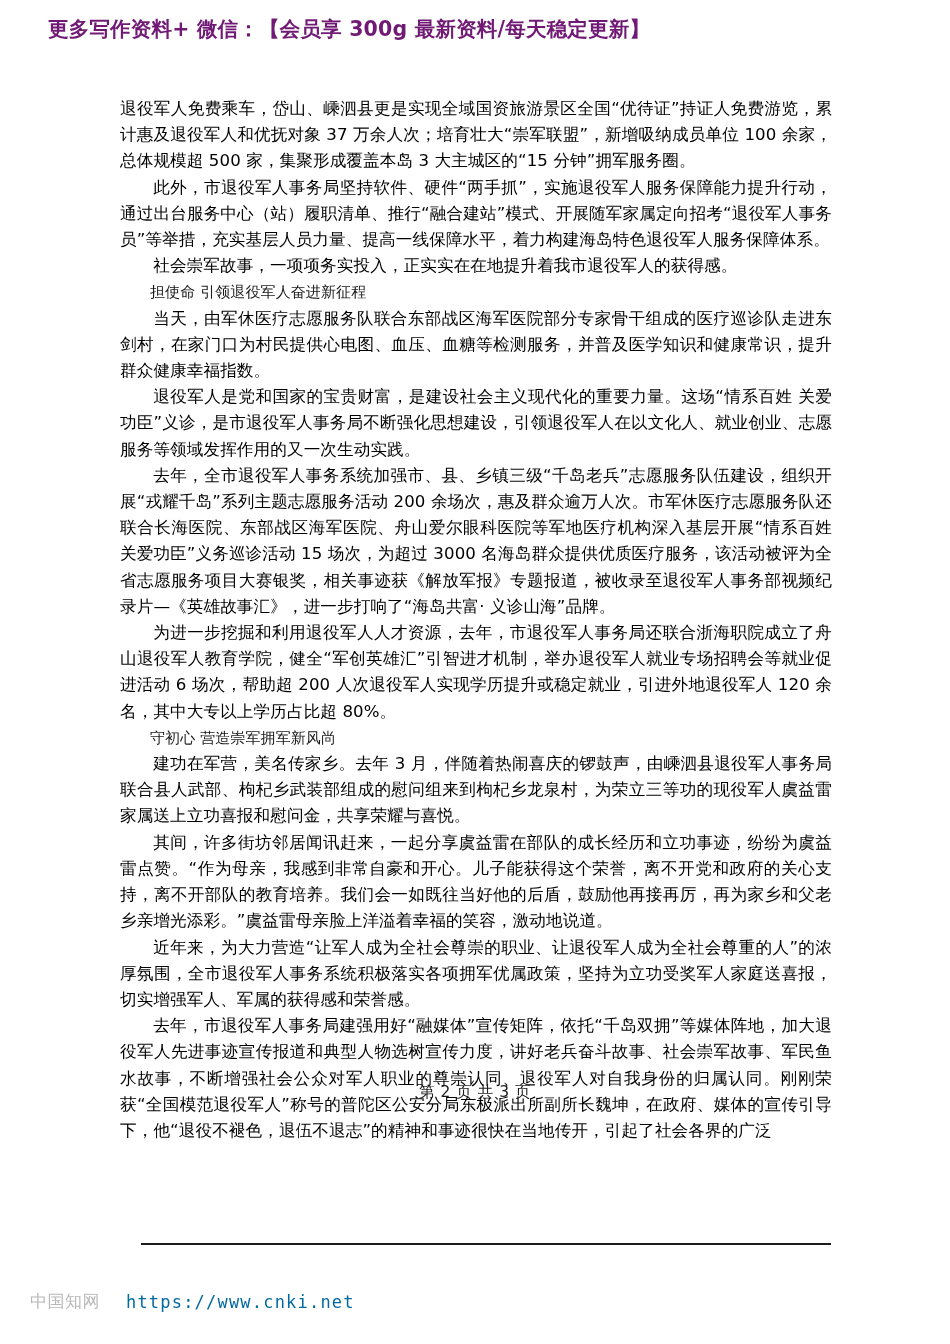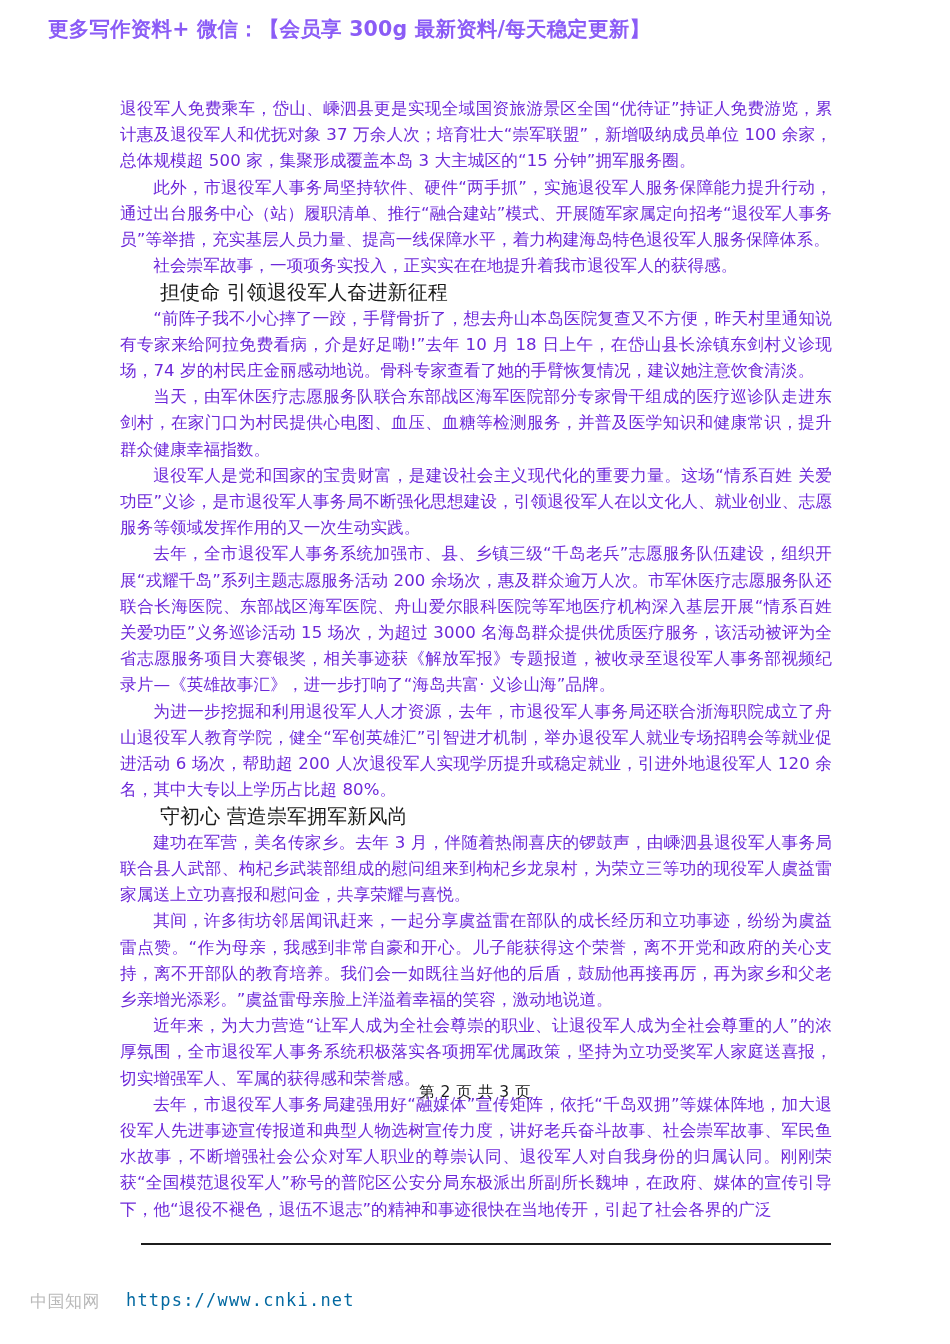--- a/index.html
+++ b/index.html
@@ -25,52 +25,52 @@
   }
 
   
   .promo-banner {
     position: absolute;
     left: 48px;
     top: 16px;
     width: 860px;
     font-size: 20.5px;
     font-weight: bold;
-    color: #8b5cf6;
+    color: #701a75;
     letter-spacing: 0.2px;
     line-height: 1.35;
     white-space: nowrap;
   }
 
   
   .article {
     position: absolute;
     left: 120px;
     top: 96px;
     width: 712px;
   }
 
   .para {
     font-size: 16.6px;
     line-height: 26.2px;
-    color: #6d28d9;
+    color: #000000;
     text-align: justify;
     text-justify: inter-ideograph;
     margin: 0 0 0 0;
     letter-spacing: 0.1px;
     text-indent: 2em;
     word-break: break-all;
   }
 
   .para.no-indent {
     text-indent: 0;
   }
 
   .heading {
-    font-size: 20px;
+    font-size: 15px;
     line-height: 26.2px;
     color: #1a1a1a;
     margin: 0;
     text-indent: 2em;
     letter-spacing: 0.1px;
   }
 
   
   .page-indicator {
     position: absolute;
@@ -93,21 +93,21 @@
     height: 2px;
     background: #1c1c1c;
   }
 
   
   .watermark {
     position: absolute;
     left: 30px;
     top: 1290px;
     display: flex;
-    align-items: flex-start;
+    align-items: center;
     gap: 26px;
     user-select: none;
   }
   .watermark-name {
     font-size: 17px;
     color: #b9b9b9;
     letter-spacing: 0.5px;
     font-family: "DejaVu Sans", "Liberation Sans", sans-serif;
   }
   .watermark-url {
@@ -122,21 +122,20 @@
 
 <div class="page">
 
   <div class="promo-banner">更多写作资料+ 微信：【会员享 300g 最新资料/每天稳定更新】</div>
 
   <div class="article">
       <p class="para no-indent">退役军人免费乘车，岱山、嵊泗县更是实现全域国资旅游景区全国“优待证”持证人免费游览，累计惠及退役军人和优抚对象 37 万余人次；培育壮大“崇军联盟”，新增吸纳成员单位 100 余家，总体规模超 500 家，集聚形成覆盖本岛 3 大主城区的“15 分钟”拥军服务圈。</p>
       <p class="para">此外，市退役军人事务局坚持软件、硬件“两手抓”，实施退役军人服务保障能力提升行动，通过出台服务中心（站）履职清单、推行“融合建站”模式、开展随军家属定向招考“退役军人事务员”等举措，充实基层人员力量、提高一线保障水平，着力构建海岛特色退役军人服务保障体系。</p>
       <p class="para">社会崇军故事，一项项务实投入，正实实在在地提升着我市退役军人的获得感。</p>
       <p class="heading">担使命 引领退役军人奋进新征程</p>
-      <p class="para">“前阵子我不小心摔了一跤，手臂骨折了，想去舟山本岛医院复查又不方便，昨天村里通知说有专家来给阿拉免费看病，介是好足嘞!”去年 10 月 18 日上午，在岱山县长涂镇东剑村义诊现场，74 岁的村民庄金丽感动地说。骨科专家查看了她的手臂恢复情况，建议她注意饮食清淡。</p>
       <p class="para">当天，由军休医疗志愿服务队联合东部战区海军医院部分专家骨干组成的医疗巡诊队走进东剑村，在家门口为村民提供心电图、血压、血糖等检测服务，并普及医学知识和健康常识，提升群众健康幸福指数。</p>
       <p class="para">退役军人是党和国家的宝贵财富，是建设社会主义现代化的重要力量。这场“情系百姓 关爱功臣”义诊，是市退役军人事务局不断强化思想建设，引领退役军人在以文化人、就业创业、志愿服务等领域发挥作用的又一次生动实践。</p>
       <p class="para">去年，全市退役军人事务系统加强市、县、乡镇三级“千岛老兵”志愿服务队伍建设，组织开展“戎耀千岛”系列主题志愿服务活动 200 余场次，惠及群众逾万人次。市军休医疗志愿服务队还联合长海医院、东部战区海军医院、舟山爱尔眼科医院等军地医疗机构深入基层开展“情系百姓 关爱功臣”义务巡诊活动 15 场次，为超过 3000 名海岛群众提供优质医疗服务，该活动被评为全省志愿服务项目大赛银奖，相关事迹获《解放军报》专题报道，被收录至退役军人事务部视频纪录片—《英雄故事汇》，进一步打响了“海岛共富· 义诊山海”品牌。</p>
       <p class="para">为进一步挖掘和利用退役军人人才资源，去年，市退役军人事务局还联合浙海职院成立了舟山退役军人教育学院，健全“军创英雄汇”引智进才机制，举办退役军人就业专场招聘会等就业促进活动 6 场次，帮助超 200 人次退役军人实现学历提升或稳定就业，引进外地退役军人 120 余名，其中大专以上学历占比超 80%。</p>
       <p class="heading">守初心 营造崇军拥军新风尚</p>
       <p class="para">建功在军营，美名传家乡。去年 3 月，伴随着热闹喜庆的锣鼓声，由嵊泗县退役军人事务局联合县人武部、枸杞乡武装部组成的慰问组来到枸杞乡龙泉村，为荣立三等功的现役军人虞益雷家属送上立功喜报和慰问金，共享荣耀与喜悦。</p>
       <p class="para">其间，许多街坊邻居闻讯赶来，一起分享虞益雷在部队的成长经历和立功事迹，纷纷为虞益雷点赞。“作为母亲，我感到非常自豪和开心。儿子能获得这个荣誉，离不开党和政府的关心支持，离不开部队的教育培养。我们会一如既往当好他的后盾，鼓励他再接再厉，再为家乡和父老乡亲增光添彩。”虞益雷母亲脸上洋溢着幸福的笑容，激动地说道。</p>
       <p class="para">近年来，为大力营造“让军人成为全社会尊崇的职业、让退役军人成为全社会尊重的人”的浓厚氛围，全市退役军人事务系统积极落实各项拥军优属政策，坚持为立功受奖军人家庭送喜报，切实增强军人、军属的获得感和荣誉感。</p>
       <p class="para">去年，市退役军人事务局建强用好“融媒体”宣传矩阵，依托“千岛双拥”等媒体阵地，加大退役军人先进事迹宣传报道和典型人物选树宣传力度，讲好老兵奋斗故事、社会崇军故事、军民鱼水故事，不断增强社会公众对军人职业的尊崇认同、退役军人对自我身份的归属认同。刚刚荣获“全国模范退役军人”称号的普陀区公安分局东极派出所副所长魏坤，在政府、媒体的宣传引导下，他“退役不褪色，退伍不退志”的精神和事迹很快在当地传开，引起了社会各界的广泛</p>
     </div>

